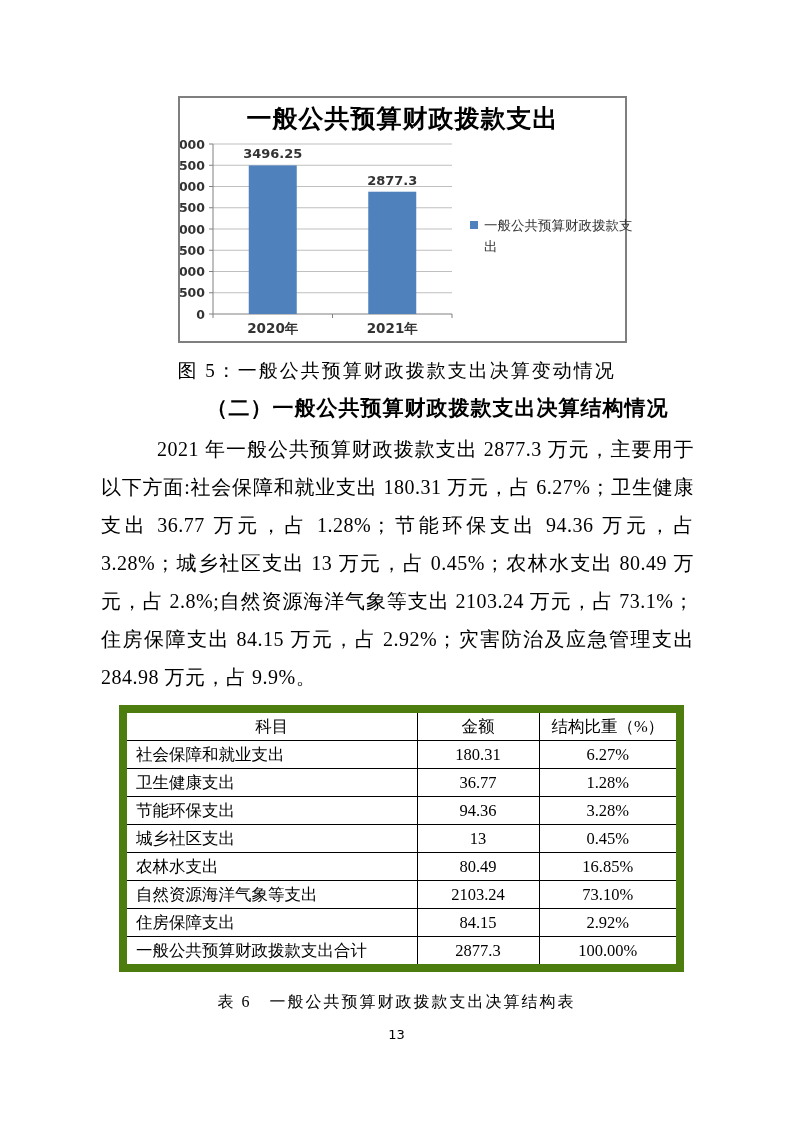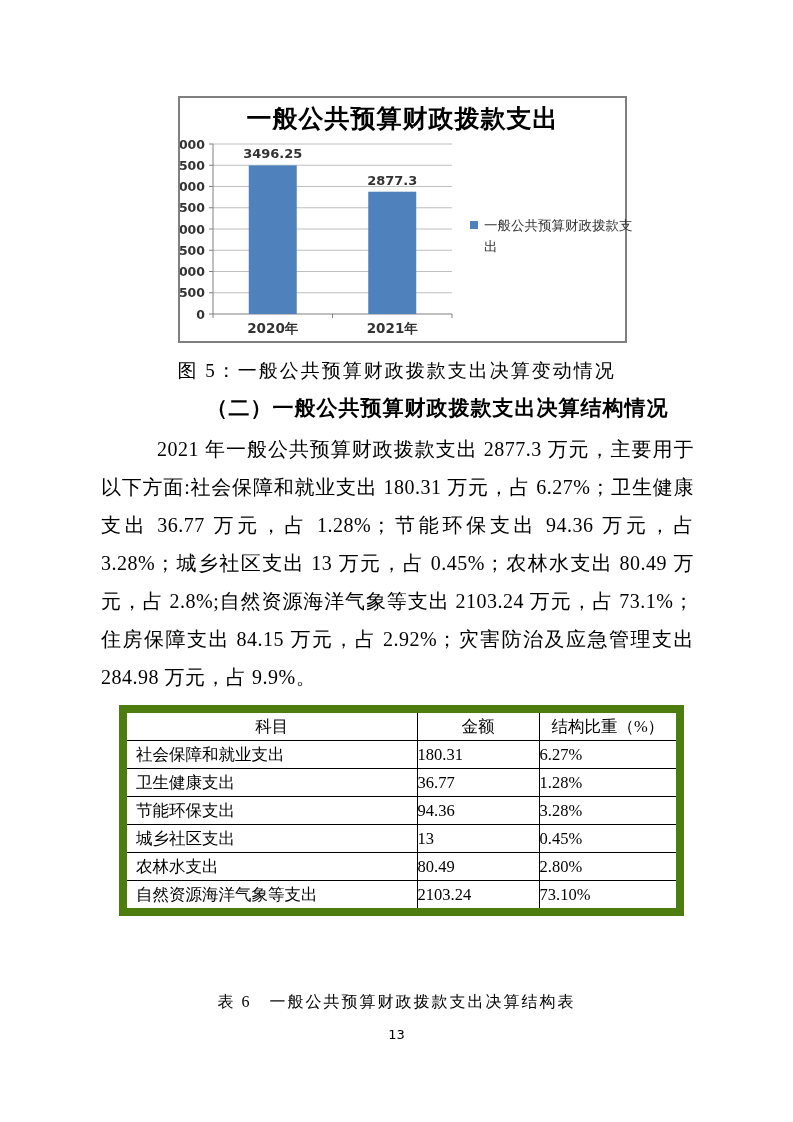--- a/index.html
+++ b/index.html
@@ -94,21 +94,21 @@
     border:1px solid #000;
     height:27px;
     padding:0;
     font-weight:normal;
     overflow:hidden;
     white-space:nowrap;
   }
   .budget-table{border:8px solid #4d7c0f;}
   .budget-table th{text-align:center;}
   .budget-table td.c-subject{text-align:left;padding-left:9px;}
-  .budget-table td.c-amount,.budget-table td.c-pct{text-align:left;}
+  .budget-table td.c-amount,.budget-table td.c-pct{text-align:center;}
 
   .table-caption{
     position:absolute;
     left:0;top:992px;width:100%;
     text-align:center;
     font-size:16px;
     letter-spacing:2px;
   }
   .page-number{
     position:absolute;
@@ -206,27 +206,37 @@
           <td class="c-pct">3.28%</td>
         </tr>
         <tr>
           <td class="c-subject">城乡社区支出</td>
           <td class="c-amount">13</td>
           <td class="c-pct">0.45%</td>
         </tr>
         <tr>
           <td class="c-subject">农林水支出</td>
           <td class="c-amount">80.49</td>
-          <td class="c-pct">2.80%</td>
+          <td class="c-pct">16.85%</td>
         </tr>
         <tr>
           <td class="c-subject">自然资源海洋气象等支出</td>
           <td class="c-amount">2103.24</td>
           <td class="c-pct">73.10%</td>
         </tr>
+        <tr>
+          <td class="c-subject">住房保障支出</td>
+          <td class="c-amount">84.15</td>
+          <td class="c-pct">2.92%</td>
+        </tr>
+        <tr>
+          <td class="c-subject">一般公共预算财政拨款支出合计</td>
+          <td class="c-amount">2877.3</td>
+          <td class="c-pct">100.00%</td>
+        </tr>
       </tbody>
   </table>
 
   <div class="table-caption">表 6　一般公共预算财政拨款支出决算结构表</div>
 
   <div class="page-number">13</div>
 
 </div>
 
 </body></html>

